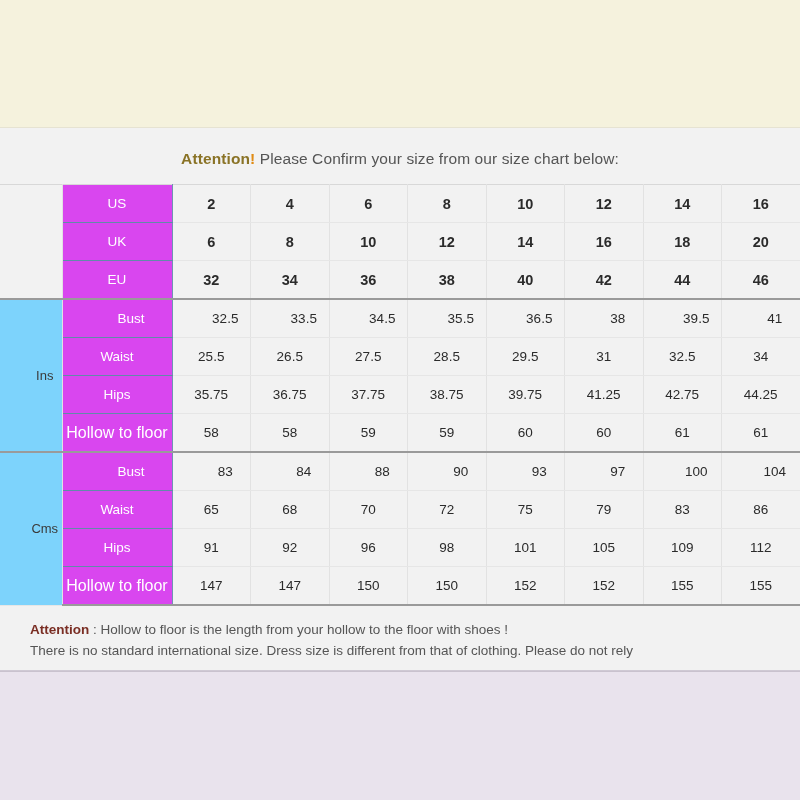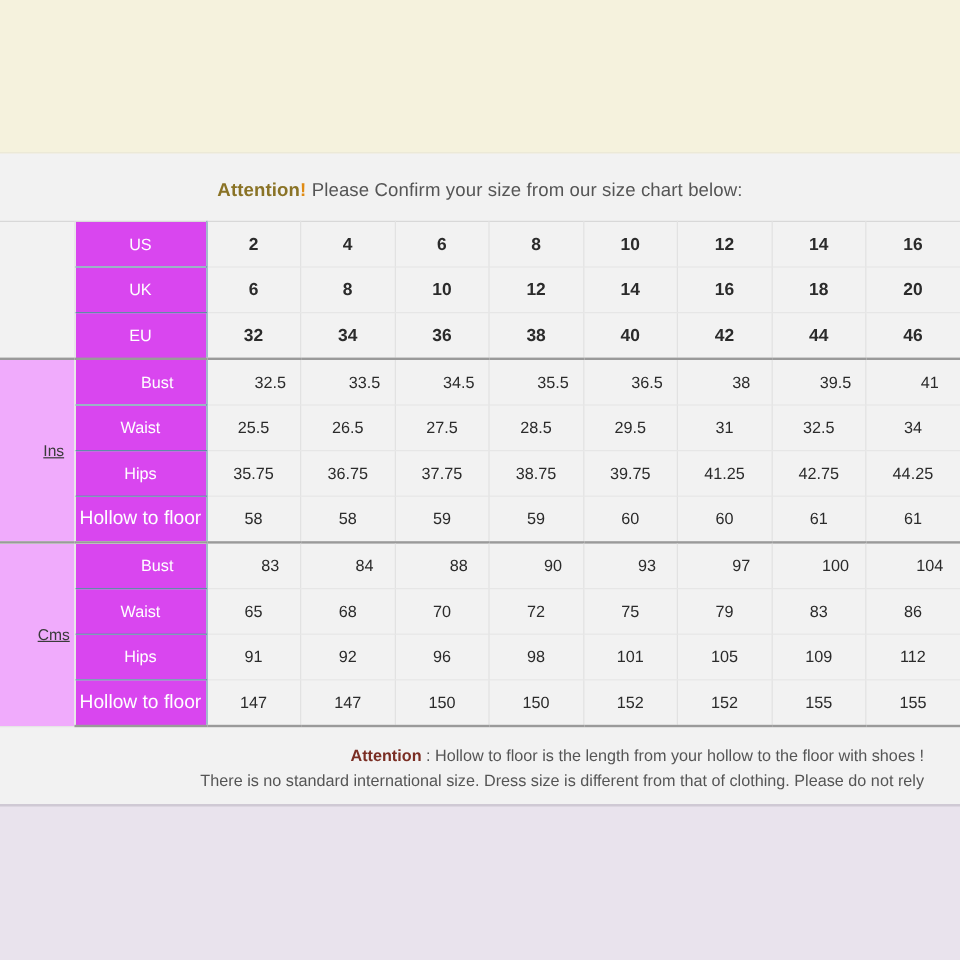--- a/index.html
+++ b/index.html
@@ -95,26 +95,25 @@
     border-right: 1px solid #6f95b3;
     border-top: 1px solid #7e9fbb;
     border-bottom: 1px solid #628aa9;
   }
   .size-table td.rowlabel.small {
     font-size: 16px;
   }
 
   
   .size-table td.unitcell {
-    background: #f0abfc;
+    background: #7dd3fc;
     color: #3a3a3a;
     font-size: 13px;
     border-left: none;
     border-right: 1px solid #e2e2e2;
-    text-decoration: underline;
   }
   .size-table td.unitblank {
     background: #f2f2f2;
     border-left: none;
     border-right: 1px solid #e2e2e2;
     border-top: none;
     border-bottom: none;
   }
 
   
@@ -130,21 +129,21 @@
   }
   .size-table tr.group-end > td {
     border-bottom: 2px solid #9a9a9a;
   }
   .size-table tr.first-row > td {
     border-top: 1px solid #d8d8d8;
   }
 
   
   .footer-note {
-    text-align: right;
+    text-align: left;
     padding: 14px 30px 6px 30px;
     font-size: 13.5px;
     line-height: 1.55;
     color: #555555;
     border-radius: 31px;
   }
   .footer-note .attn-word {
     color: #7a2e24;
     font-weight: bold;
   }

